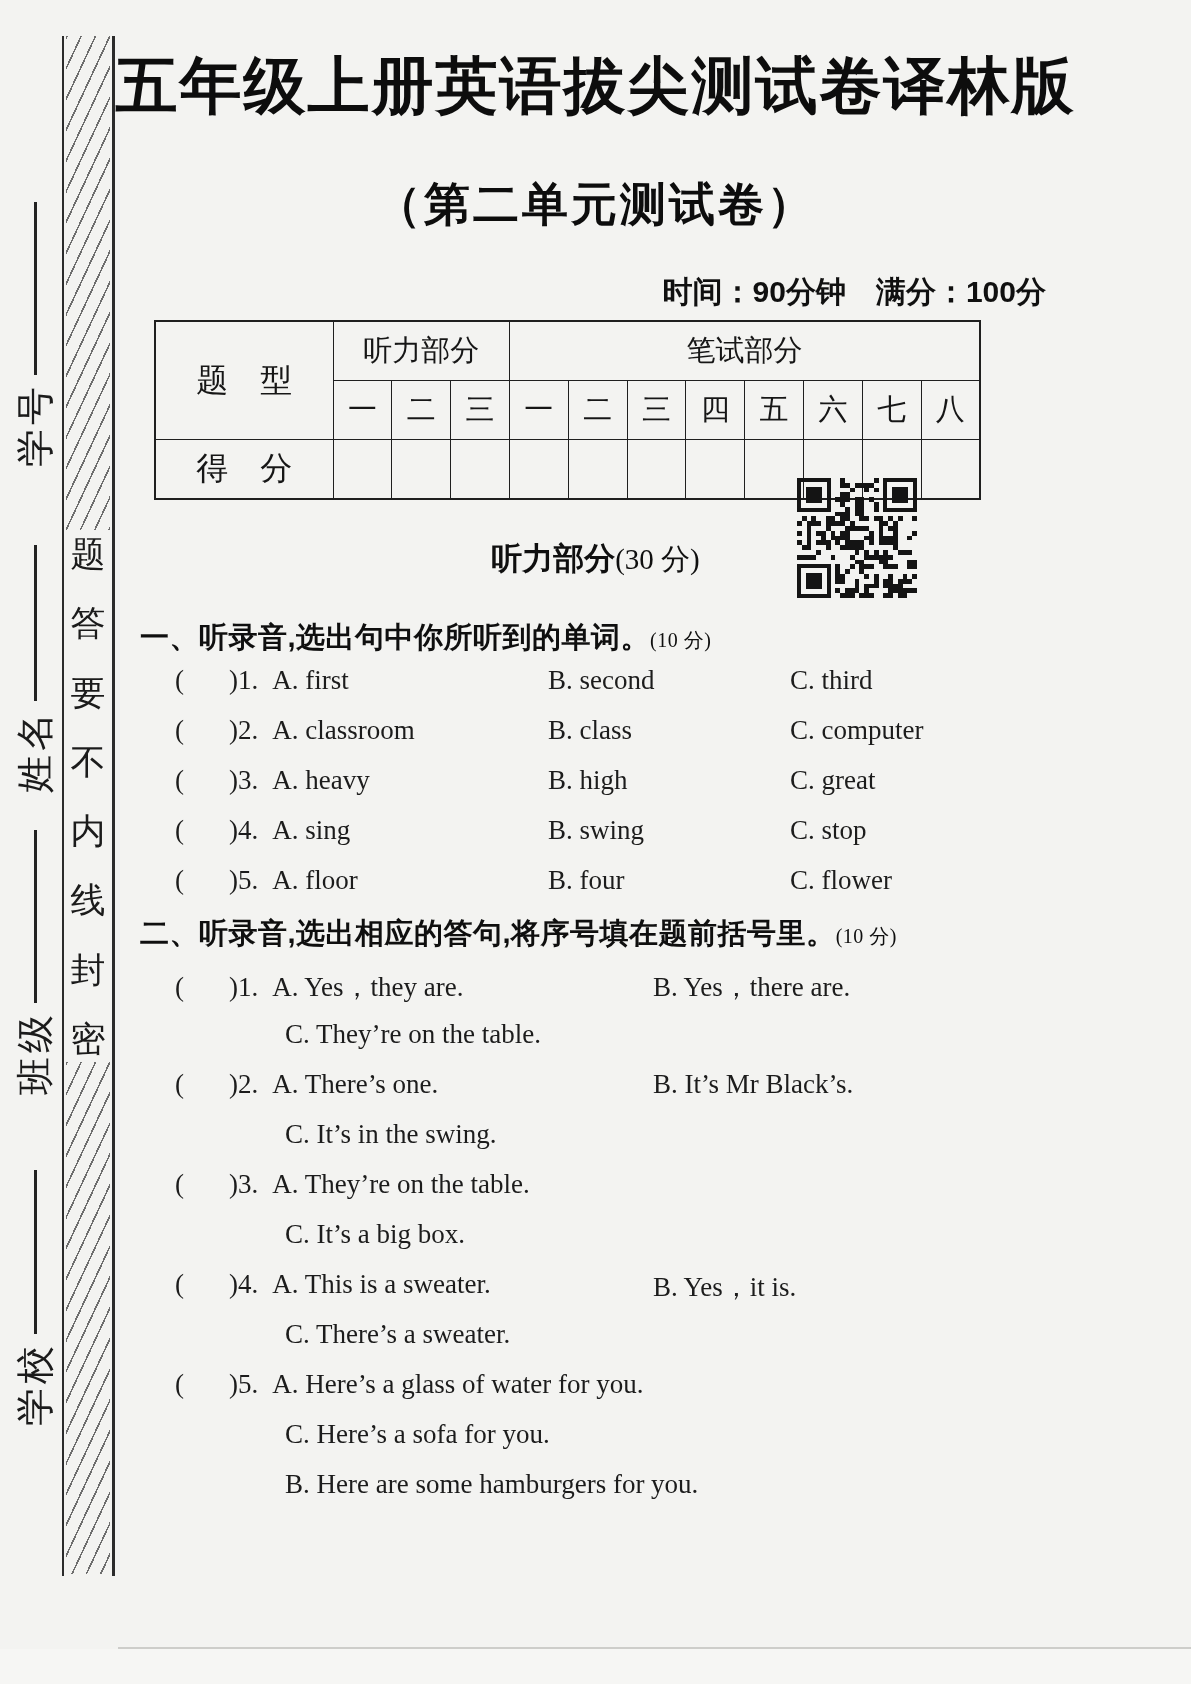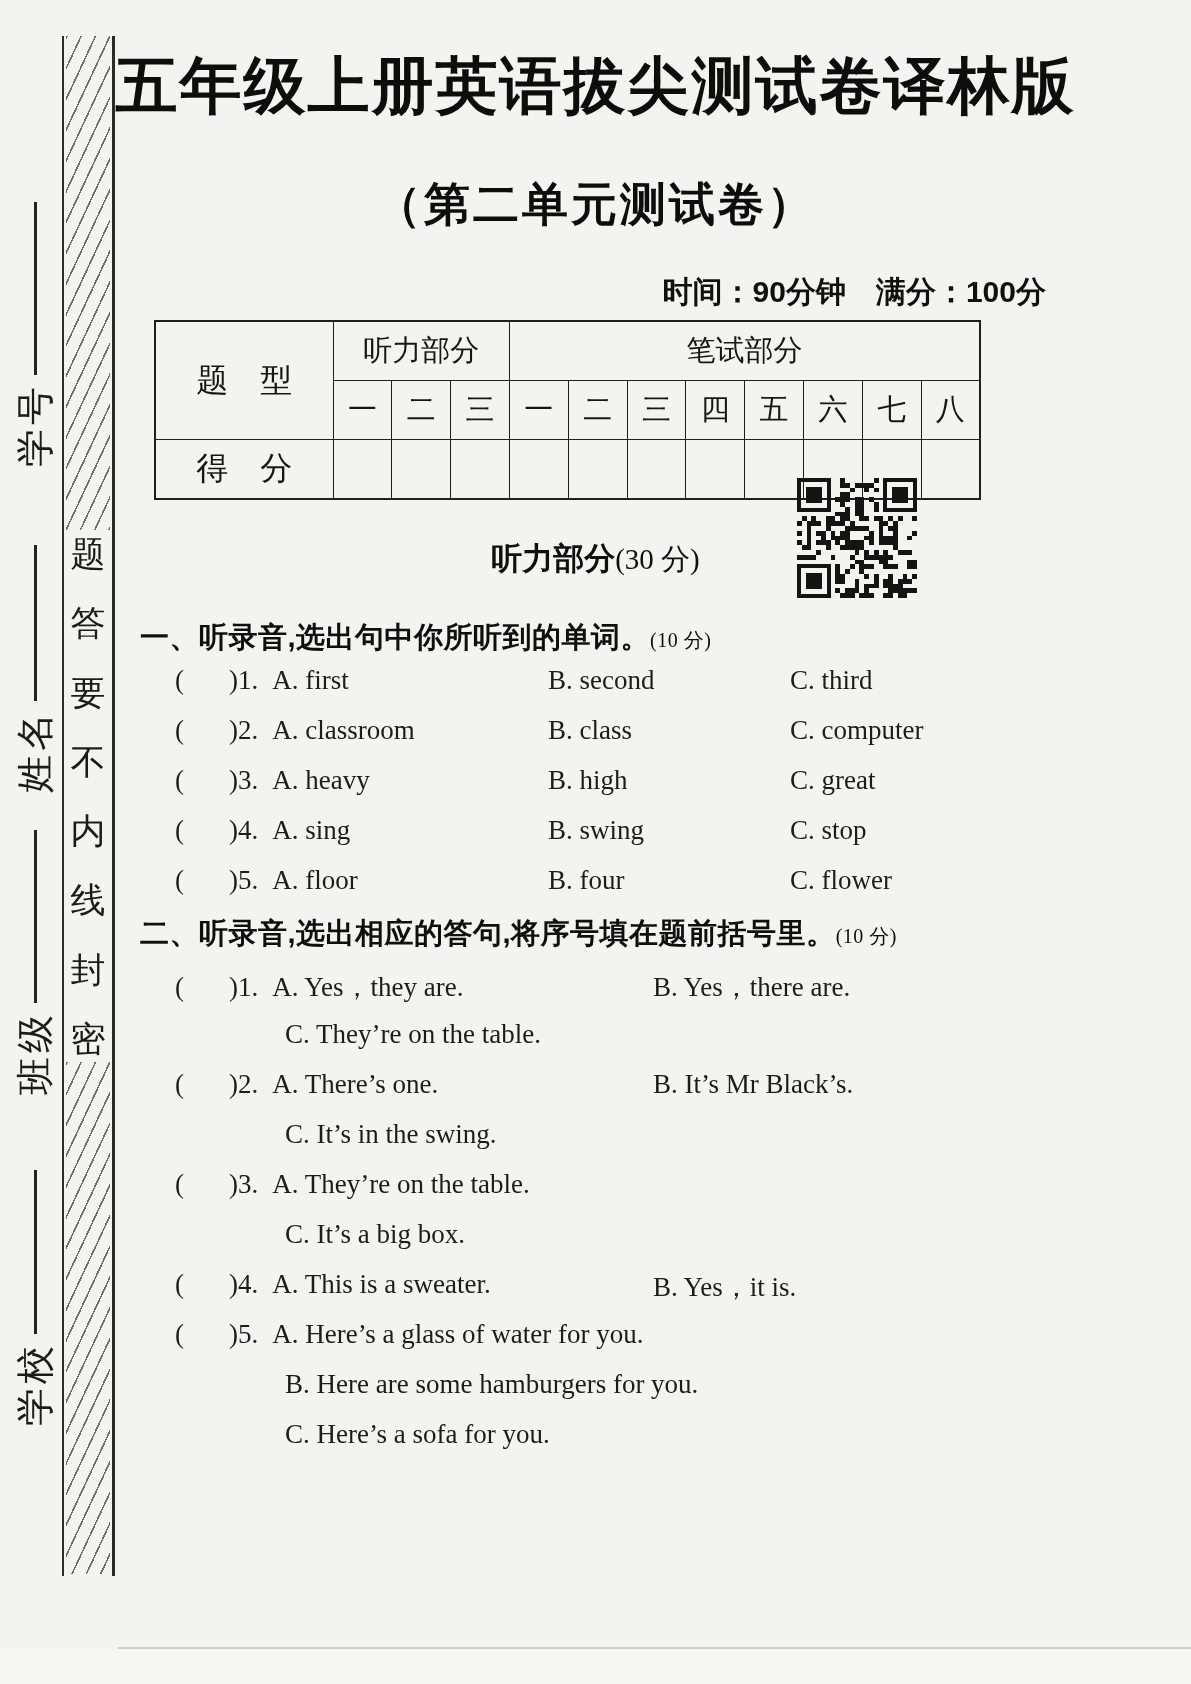--- a/index.html
+++ b/index.html
@@ -453,27 +453,30 @@
     <div class="qrow">
       <span>(</span><span class="gap"></span><span>)</span><span class="qno">3.</span><span>A. They’re on the table.</span>
     </div>
     <div class="qrow cindent">
       <span>C. It’s a big box.</span>
     </div>
     <div class="qrow">
       <span>(</span><span class="gap"></span><span>)</span><span class="qno">4.</span><span>A. This is a sweater.</span>
       <span class="optB2">B. Yes，it is.</span>
     </div>
+    <div class="qrow cindent">
+      <span>C. There’s a sweater.</span>
+    </div>
     <div class="qrow">
       <span>(</span><span class="gap"></span><span>)</span><span class="qno">5.</span><span>A. Here’s a glass of water for you.</span>
     </div>
     <div class="qrow cindent">
+      <span>C. Here’s a sofa for you.</span>
+    </div>
+    <div class="qrow cindent">
       <span>B. Here are some hamburgers for you.</span>
-    </div>
-    <div class="qrow cindent">
-      <span>C. Here’s a sofa for you.</span>
     </div>
   </div>
 
   <div class="bottom-band"></div>
   <div class="bottom-line"></div>
 
 </div>
 
 </body></html>

